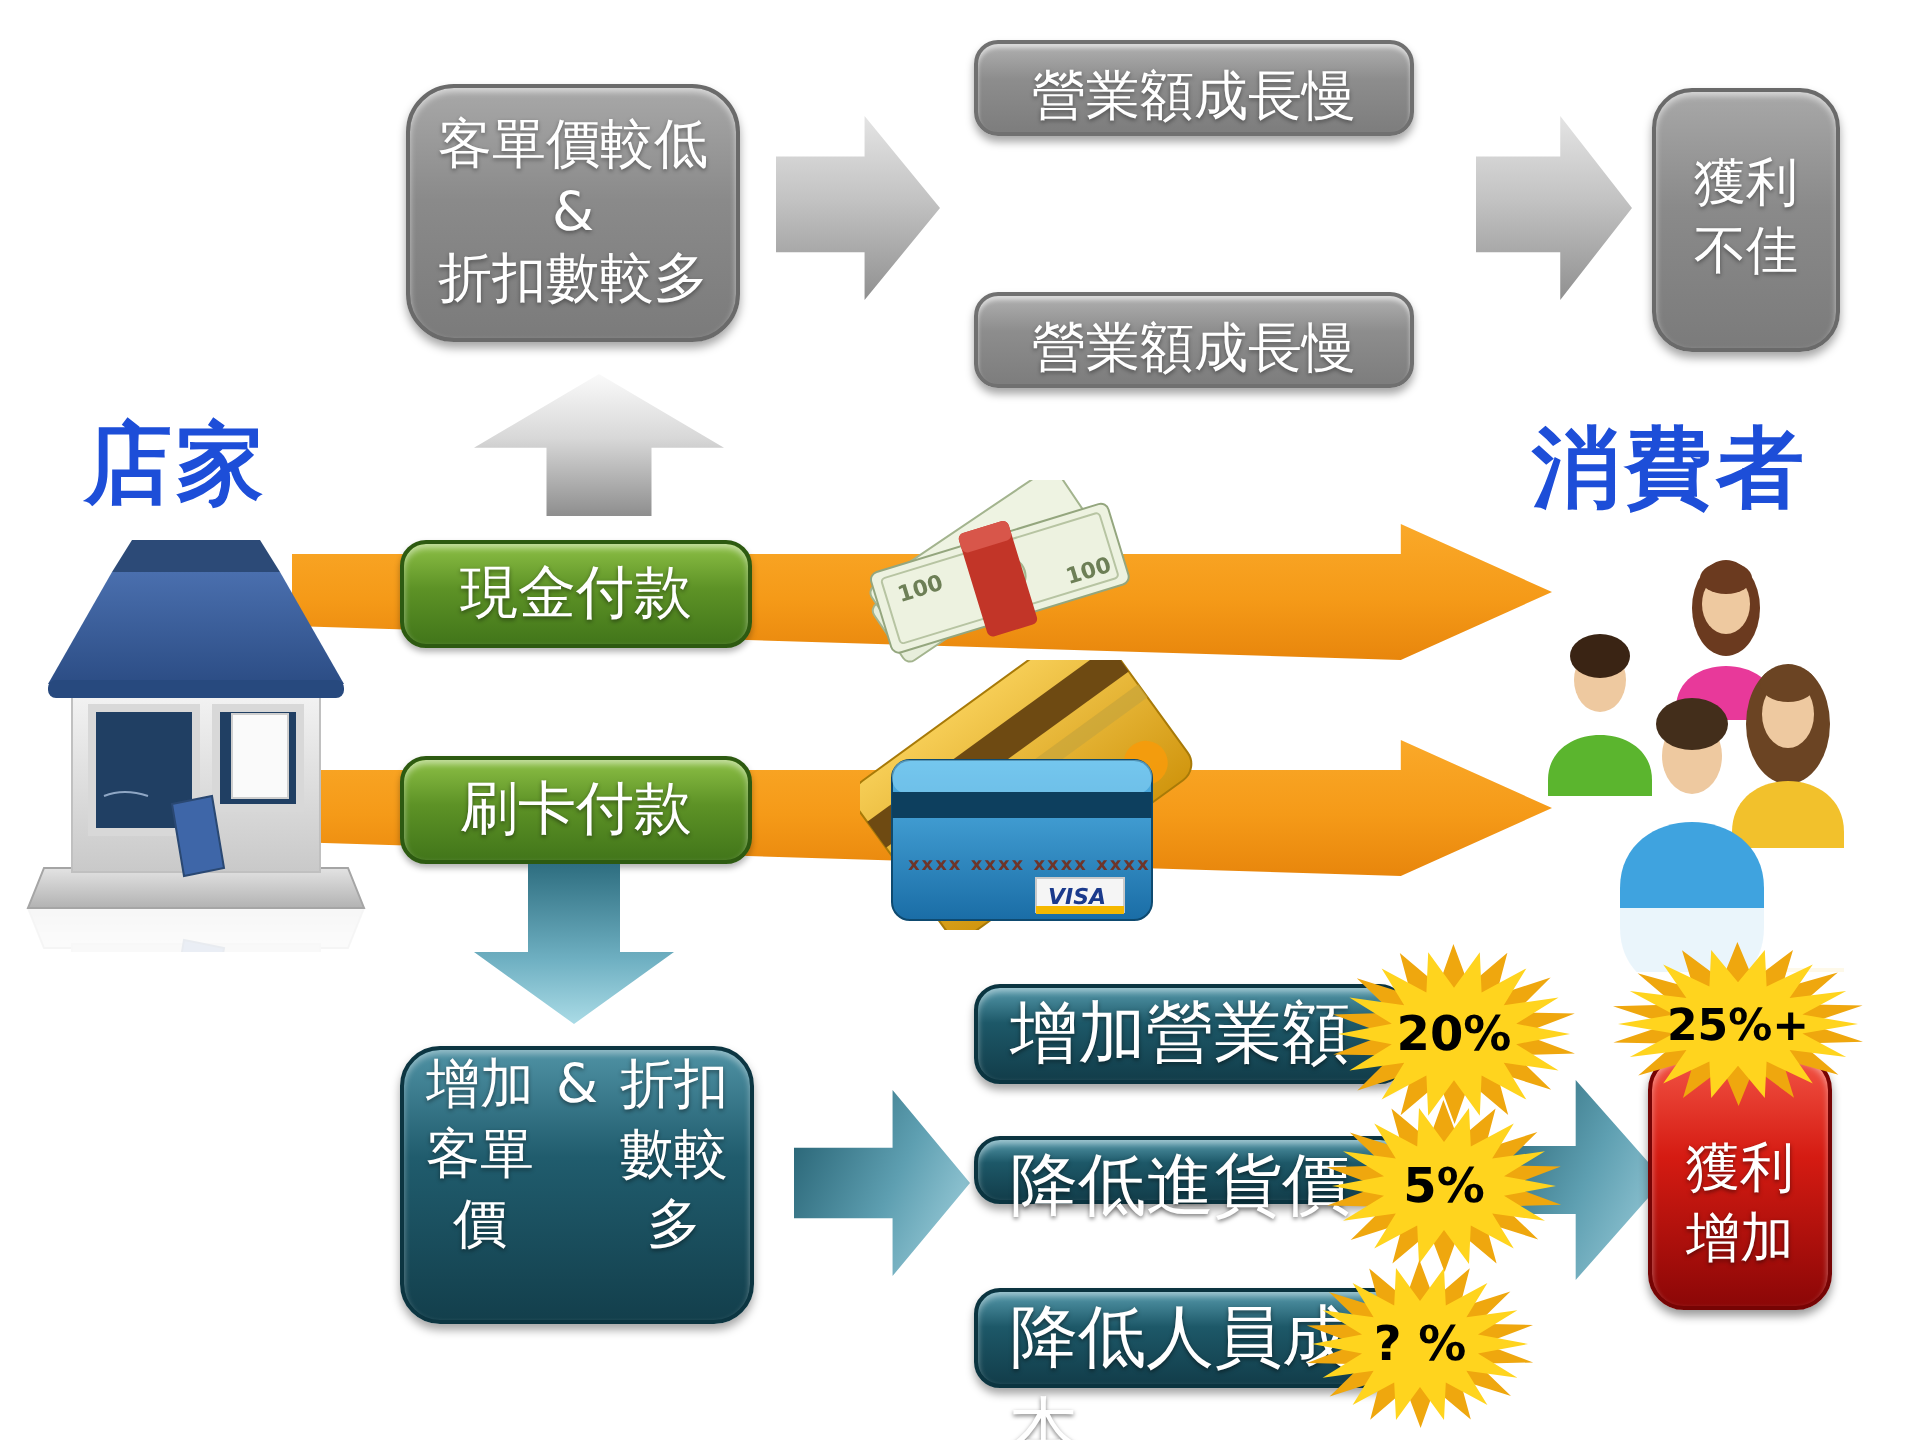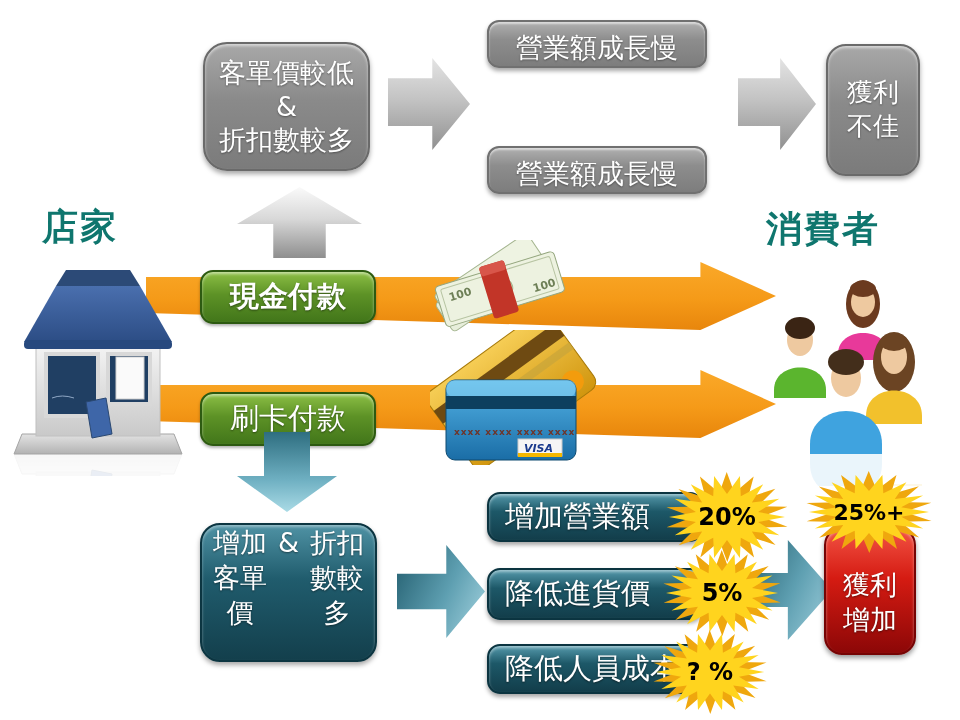--- a/index.html
+++ b/index.html
@@ -23,28 +23,28 @@
         display:flex;align-items:center;justify-content:center;
         color:#fff;font-size:29px;text-shadow:0 1px 2px rgba(0,0,0,.45);}
   .tbox{background:linear-gradient(to bottom,#4f92a4 0%,#205c6d 40%,#133f4c 100%);
         border:2px solid #0c3541;border-radius:20px;
         box-shadow:inset 0 2px 3px rgba(255,255,255,.4),0 3px 5px rgba(0,0,0,.35);
         display:flex;flex-direction:row;align-items:flex-start;justify-content:center;
         color:#fff;text-shadow:0 1px 2px rgba(0,0,0,.45);text-align:center;}
   .tpill{background:linear-gradient(to bottom,#5599ab 0%,#1d5868 38%,#123d4a 100%);
         border:2px solid #0b3440;border-radius:13px;
         box-shadow:inset 0 2px 3px rgba(255,255,255,.45),0 3px 4px rgba(0,0,0,.35);
-        display:flex;align-items:center;color:#fff;font-size:29px;
+        display:flex;align-items:flex-start;color:#fff;font-size:34px;
         padding-left:16px;box-sizing:border-box;text-shadow:0 1px 2px rgba(0,0,0,.5);}
   .rbox{background:linear-gradient(to bottom,#f25344 0%,#d51b12 40%,#8c0707 100%);
         border:2px solid #760404;border-radius:18px;
         box-shadow:inset 0 2px 3px rgba(255,255,255,.45),0 3px 5px rgba(0,0,0,.4);
         display:flex;flex-direction:column;align-items:center;justify-content:center;
         color:#fff;text-shadow:0 1px 2px rgba(0,0,0,.5);text-align:center;}
-  .title{color:#0f766e;font-weight:800;font-size:36px;letter-spacing:2px;}
+  .title{color:#1d4ed8;font-weight:800;font-size:44px;letter-spacing:2px;}
   
   .arrow{position:absolute;}
   .a-gray-r{clip-path:polygon(0 22%,54% 22%,54% 0,100% 50%,54% 100%,54% 74%,0 74%);
         background:linear-gradient(to bottom,#e4e4e4 0%,#c3c3c3 45%,#909090 100%);}
   .a-gray-up{clip-path:polygon(50% 0,100% 52%,71% 52%,71% 100%,29% 100%,29% 52%,0 52%);
         background:linear-gradient(to bottom,#fafafa 0%,#d8d8d8 45%,#8e8e8e 100%);}
   .a-teal-dn{clip-path:polygon(27% 0,73% 0,73% 55%,100% 55%,50% 100%,0 55%,27% 55%);
         background:linear-gradient(to bottom,#2e6e80 0%,#6fb0c2 60%,#aadbe6 100%);}
   .a-teal-r{clip-path:polygon(0 31%,56% 31%,56% 0,100% 50%,56% 100%,56% 69%,0 69%);
         background:linear-gradient(115deg,#215c6d 0%,#5e9fb1 55%,#a7d5e1 100%);}
@@ -82,24 +82,24 @@
   </div>
 
   <div class="arrow a-gray-up" style="left:237px;top:187px;width:125px;height:71px;"></div>
 
   <div class="abs title" style="left:42px;top:203px;">店家</div>
   <div class="abs title" style="left:766px;top:205px;text-align:center;">消費者</div>
 
   <div class="arrow a-orange" style="left:146px;top:262px;width:630px;height:68px;"></div>
   <div class="arrow a-orange" style="left:146px;top:370px;width:630px;height:68px;"></div>
 
-  <div class="abs glabel" style="left:200px;top:270px;width:172px;height:50px;font-weight:bold;">
+  <div class="abs glabel" style="left:200px;top:270px;width:172px;height:50px;">
     <span>現金付款</span>
   </div>
-  <div class="abs glabel" style="left:200px;top:392px;width:172px;height:50px;justify-content:center;">
+  <div class="abs glabel" style="left:200px;top:378px;width:172px;height:50px;justify-content:center;">
     <span>刷卡付款</span>
   </div>
 
   <svg class="abs" style="left:12px;top:258px;" width="172" height="218" viewBox="0 0 172 218">
     <defs>
       <linearGradient id="wallG" x1="0" y1="0" x2="0" y2="1">
         <stop offset="0" stop-color="#f4f4f4"></stop>
           <stop offset="1" stop-color="#c9c9c9"></stop>
       </linearGradient>
       <linearGradient id="awnG" x1="0" y1="0" x2="0" y2="1">
@@ -206,21 +206,21 @@
     <span>折扣數較多</span>
   </div>
 
   <div class="arrow a-teal-r" style="left:397px;top:545px;width:88px;height:93px;"></div>
 
   <div class="arrow a-teal-rlg" style="left:740px;top:540px;width:92px;height:100px;"></div>
 
   <div class="abs tpill" style="left:487px;top:492px;width:216px;height:50px;">
     <span>增加營業額</span>
   </div>
-  <div class="abs tpill" style="left:487px;top:568px;width:216px;height:52px;">
+  <div class="abs tpill" style="left:487px;top:568px;width:216px;height:34px;">
     <span>降低進貨價</span>
   </div>
   <div class="abs tpill" style="left:487px;top:644px;width:216px;height:50px;">
     <span>降低人員成本</span>
   </div>
 
   <svg class="abs" style="left:662px;top:469px;" width="130" height="96" viewBox="0 0 130 96">
     <polygon fill="#EFA70E" points="125.5,57.8 95.8,58.6 113.6,75.9 86.4,67.3 92.1,88.5 72.7,72.1 65.3,93.0 57.6,72.2 38.3,88.6 43.9,67.4 16.7,76.2 34.3,58.8 4.6,58.2 30.9,48.1 4.5,38.2 34.2,37.4 16.4,20.1 43.6,28.7 37.9,7.5 57.3,23.9 64.7,3.0 72.4,23.8 91.7,7.4 86.1,28.6 113.3,19.8 95.7,37.2 125.4,37.8 99.1,47.9"></polygon>
     <polygon fill="#FFD41E" points="123.0,48.0 96.1,53.1 117.3,66.2 89.9,62.4 101.2,80.8 78.8,68.8 77.9,88.9 65.0,71.1 52.1,88.9 51.2,68.8 28.8,80.8 40.1,62.4 12.7,66.2 33.9,53.1 7.0,48.0 33.9,42.9 12.7,29.8 40.1,33.6 28.8,15.2 51.2,27.2 52.1,7.1 65.0,24.9 77.9,7.1 78.8,27.2 101.2,15.2 89.9,33.6 117.3,29.8 96.1,42.9"></polygon>
     <text class="burst-text" x="65" y="56" font-size="24" text-anchor="middle">20%</text>

